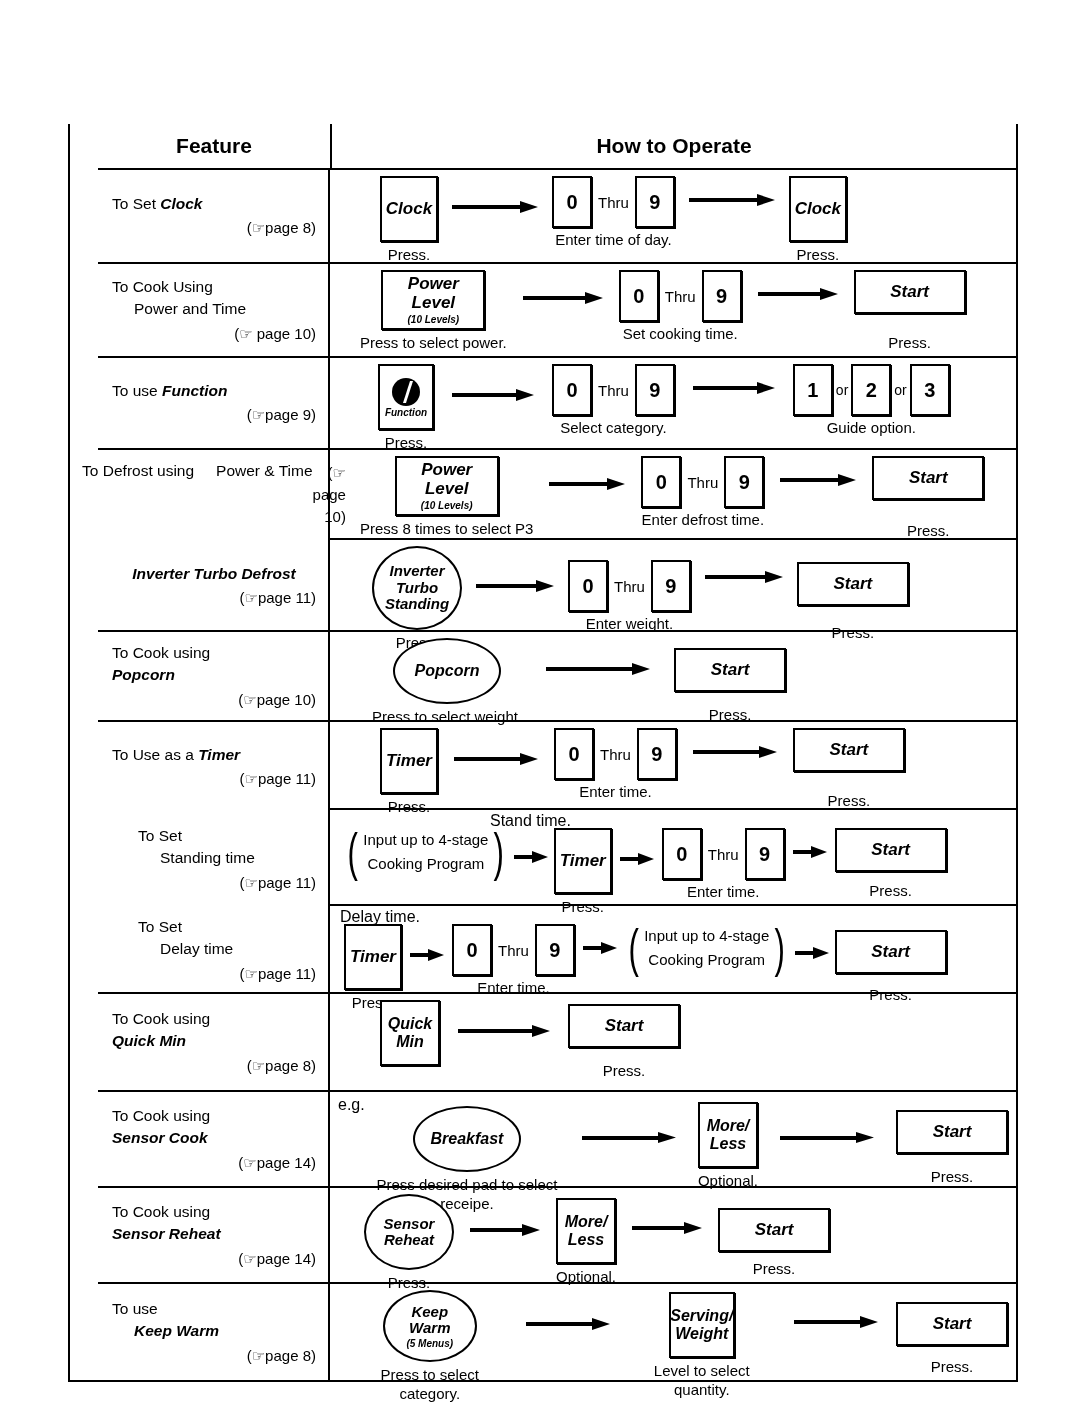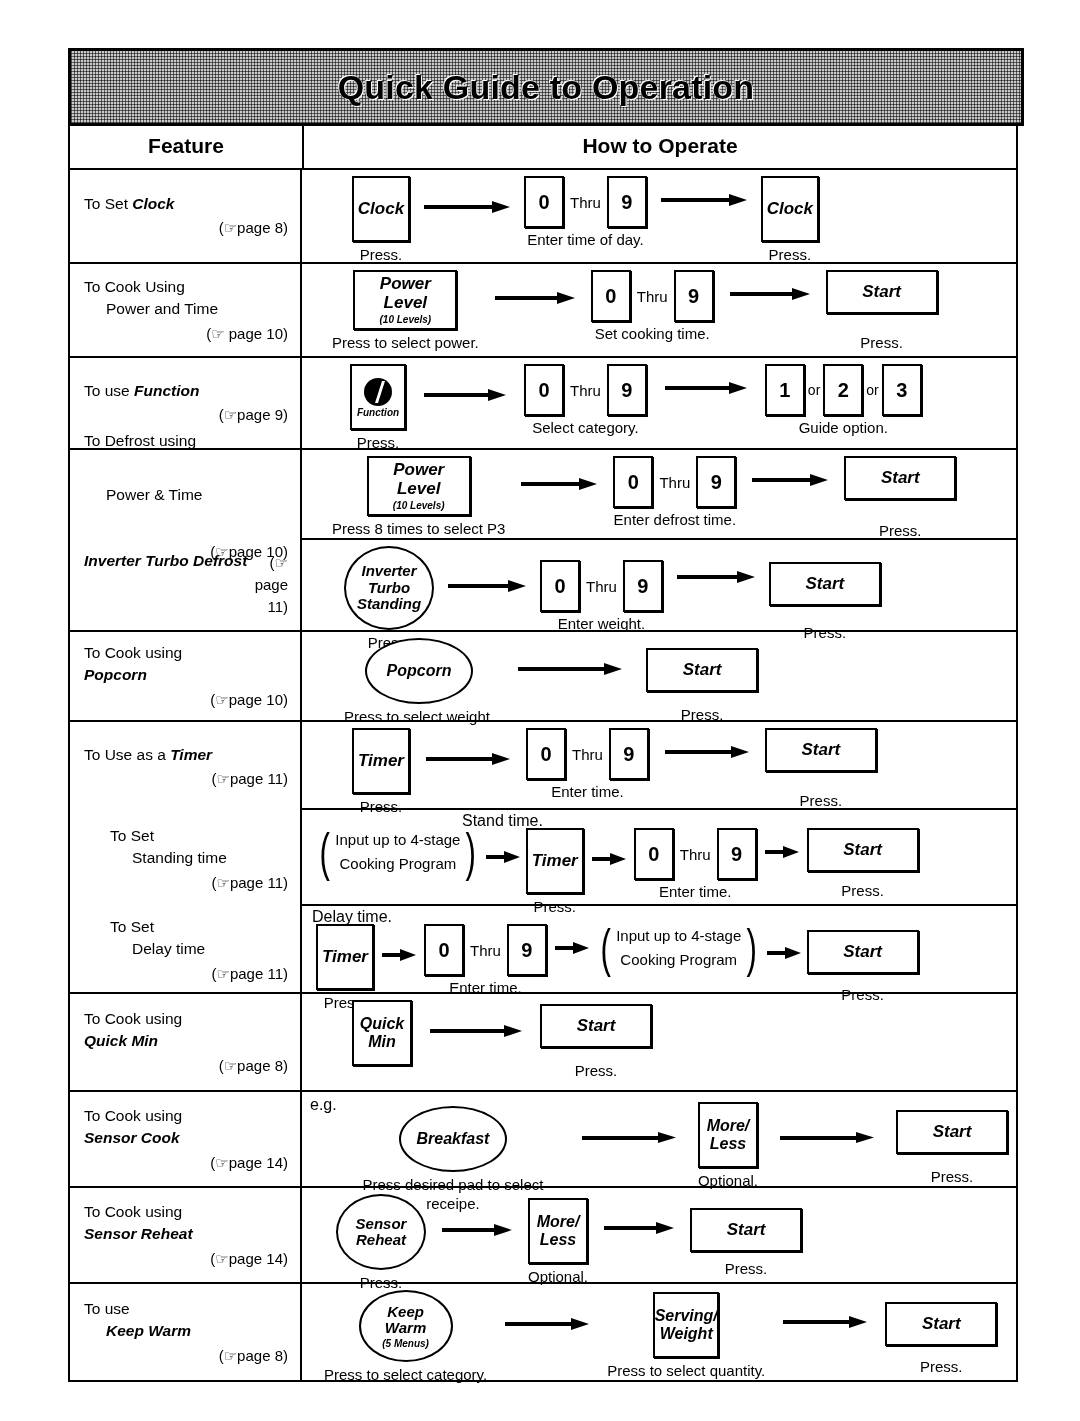--- a/index.html
+++ b/index.html
@@ -26,20 +26,21 @@
     font-size:34px;font-weight:bold;letter-spacing:.2px;
     color:#000;
     text-shadow:1px 1px 0 #fff, -1px -1px 0 #fff;
   }
 
   
   .tbl{
     position:absolute;left:68px;top:124px;width:950px;
     border:2px solid #000;border-top:none;
     box-sizing:border-box;
+    padding-left:28px;
   }
   .thead{display:flex;border-bottom:2px solid #000;height:44px;}
   .th{display:flex;align-items:center;justify-content:center;font-size:21px;font-weight:bold;}
   .th-feature{width:232px;border-right:2px solid #000;}
   .th-ops{flex:1;}
 
   .row{display:flex;border-bottom:2px solid #000;}
   .row:last-child{border-bottom:none;}
   .cell-feature{
     width:232px;box-sizing:border-box;
@@ -107,23 +108,20 @@
   .toplbl{font-size:16px;padding-left:2px;}
   .eg{font-size:16px;position:absolute;left:8px;top:4px;}
   .holder{display:flex;flex-direction:column;align-items:center;}
   .holder .cap{margin-top:3px;}
 </style>
 </head>
 <body>
 
 <div class="page">
 
-  <div class="banner">
-    <div class="banner-title">Quick Guide to Operation</div>
-  </div>
 
   <div class="tbl">
 
     <div class="thead">
       <div class="th th-feature">Feature</div>
       <div class="th th-ops">How to Operate</div>
     </div>
 
     <div class="row" style="height:92px;">
       <div class="cell-feature">
@@ -281,26 +279,26 @@
               </div>
               <div class="cap">Guide option.</div>
             </div>
           </div>
         </div>
       </div>
     </div>
 
     <div class="row" style="height:180px;">
       <div class="cell-feature" style="padding:0;">
-        <div style="height:90px;box-sizing:border-box;padding:10px 12px 8px 14px;display:flex;flex-direction:column;justify-content:center;gap:32px;">
+        <div style="height:90px;box-sizing:border-box;padding:10px 12px 8px 14px;display:flex;flex-direction:row;justify-content:center;">
           <div class="f-line">To Defrost using</div>
           <div class="f-line f-ind1">Power &amp; Time</div>
           <div class="f-pg">(☞page 10)</div>
         </div>
-        <div style="height:90px;box-sizing:border-box;padding:10px 12px 8px 14px;display:flex;justify-content:center;">
+        <div style="height:90px;box-sizing:border-box;padding:10px 12px 8px 14px;display:flex;flex-direction:column;justify-content:center;">
           <div class="f-line f-i" style="text-align:center;">Inverter Turbo Defrost</div>
           <div class="f-pg">(☞page 11)</div>
         </div>
       </div>
       <div class="cell-ops">
 
         <div class="subrow" style="height:90px;">
           <div class="flow" style="padding-left:18px;">
             <div class="step">
               <div class="key k-pwr">
@@ -726,21 +724,21 @@
             <div class="arr" style="padding:0 18px;height:68px;">
               <svg width="84" height="14" viewBox="0 0 84 14">
                   <path d="M0 5h66V1l18 6-18 6V9H0z" fill="#000"></path>
                 </svg>
             </div>
             <div class="step" style="margin-top:2px;">
               <div class="key k-small" style="width:62px;">
                 <span>Serving/</span>
                 <span>Weight</span>
               </div>
-              <div class="cap">Press to select quantity.</div>
+              <div class="cap">Level to select quantity.</div>
             </div>
             <div class="arr" style="padding:0 18px;height:64px;">
               <svg width="84" height="14" viewBox="0 0 84 14">
                   <path d="M0 5h66V1l18 6-18 6V9H0z" fill="#000"></path>
                 </svg>
             </div>
             <div class="step" style="margin-top:12px;">
               <div class="key k-start">
                   <span>Start</span>
                 </div>

